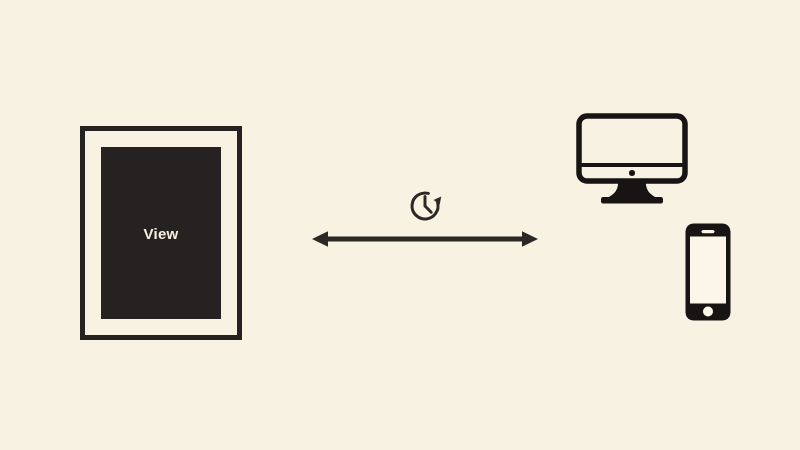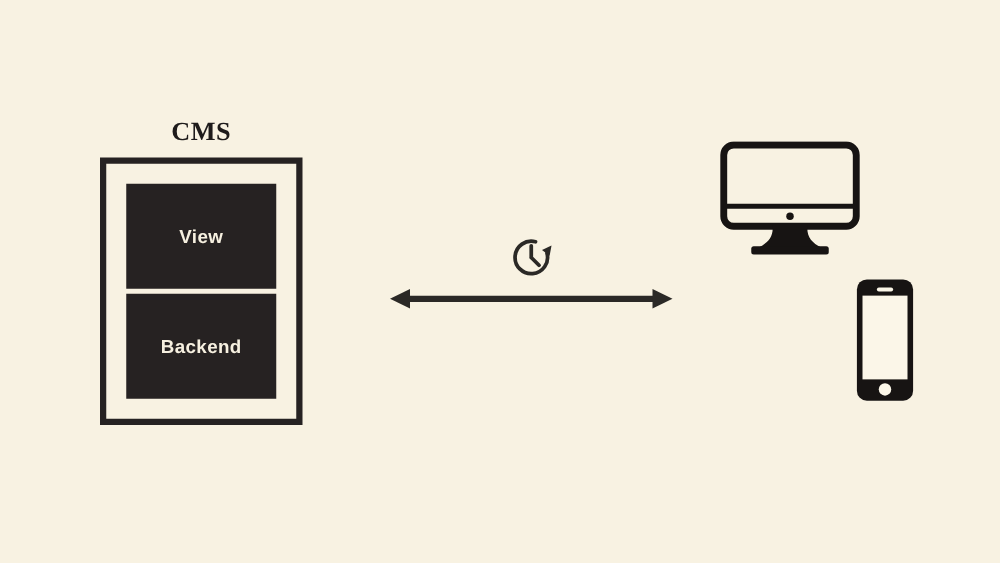--- a/index.html
+++ b/index.html
@@ -54,25 +54,23 @@
   .clock-icon  { left: 406px; top: 187px; }
   .sync-arrow  { left: 311px; top: 229px; }
   .desktop-icon{ left: 576px; top: 113px; }
   .phone-icon  { left: 685px; top: 223px; }
 </style>
 </head>
 <body>
 
 <div class="stage">
 
-  <div class="cms-title">CMS</div>
 
   <div class="cms-box">
     <div class="cms-layer">View</div>
-    <div class="cms-layer">Backend</div>
   </div>
 
   <svg class="abs clock-icon" width="38" height="38" viewBox="0 0 38 38">
     <path d="M22.4,6.4 A13,13 0 1 0 31.6,15.6" fill="none" stroke="#2b2926" stroke-width="3" stroke-linecap="round"></path>
     <polygon points="35.2,9.4 33.7,17.6 27.6,13.0" fill="#2b2926"></polygon>
     <path d="M19,19 L19,9.6 M19,19 L25.2,25.2" fill="none" stroke="#2b2926" stroke-width="3" stroke-linecap="round"></path>
   </svg>
 
   <svg class="abs sync-arrow" width="228" height="20" viewBox="0 0 228 20">
     <line x1="13" y1="10" x2="215" y2="10" stroke="#2b2926" stroke-width="5"></line>

